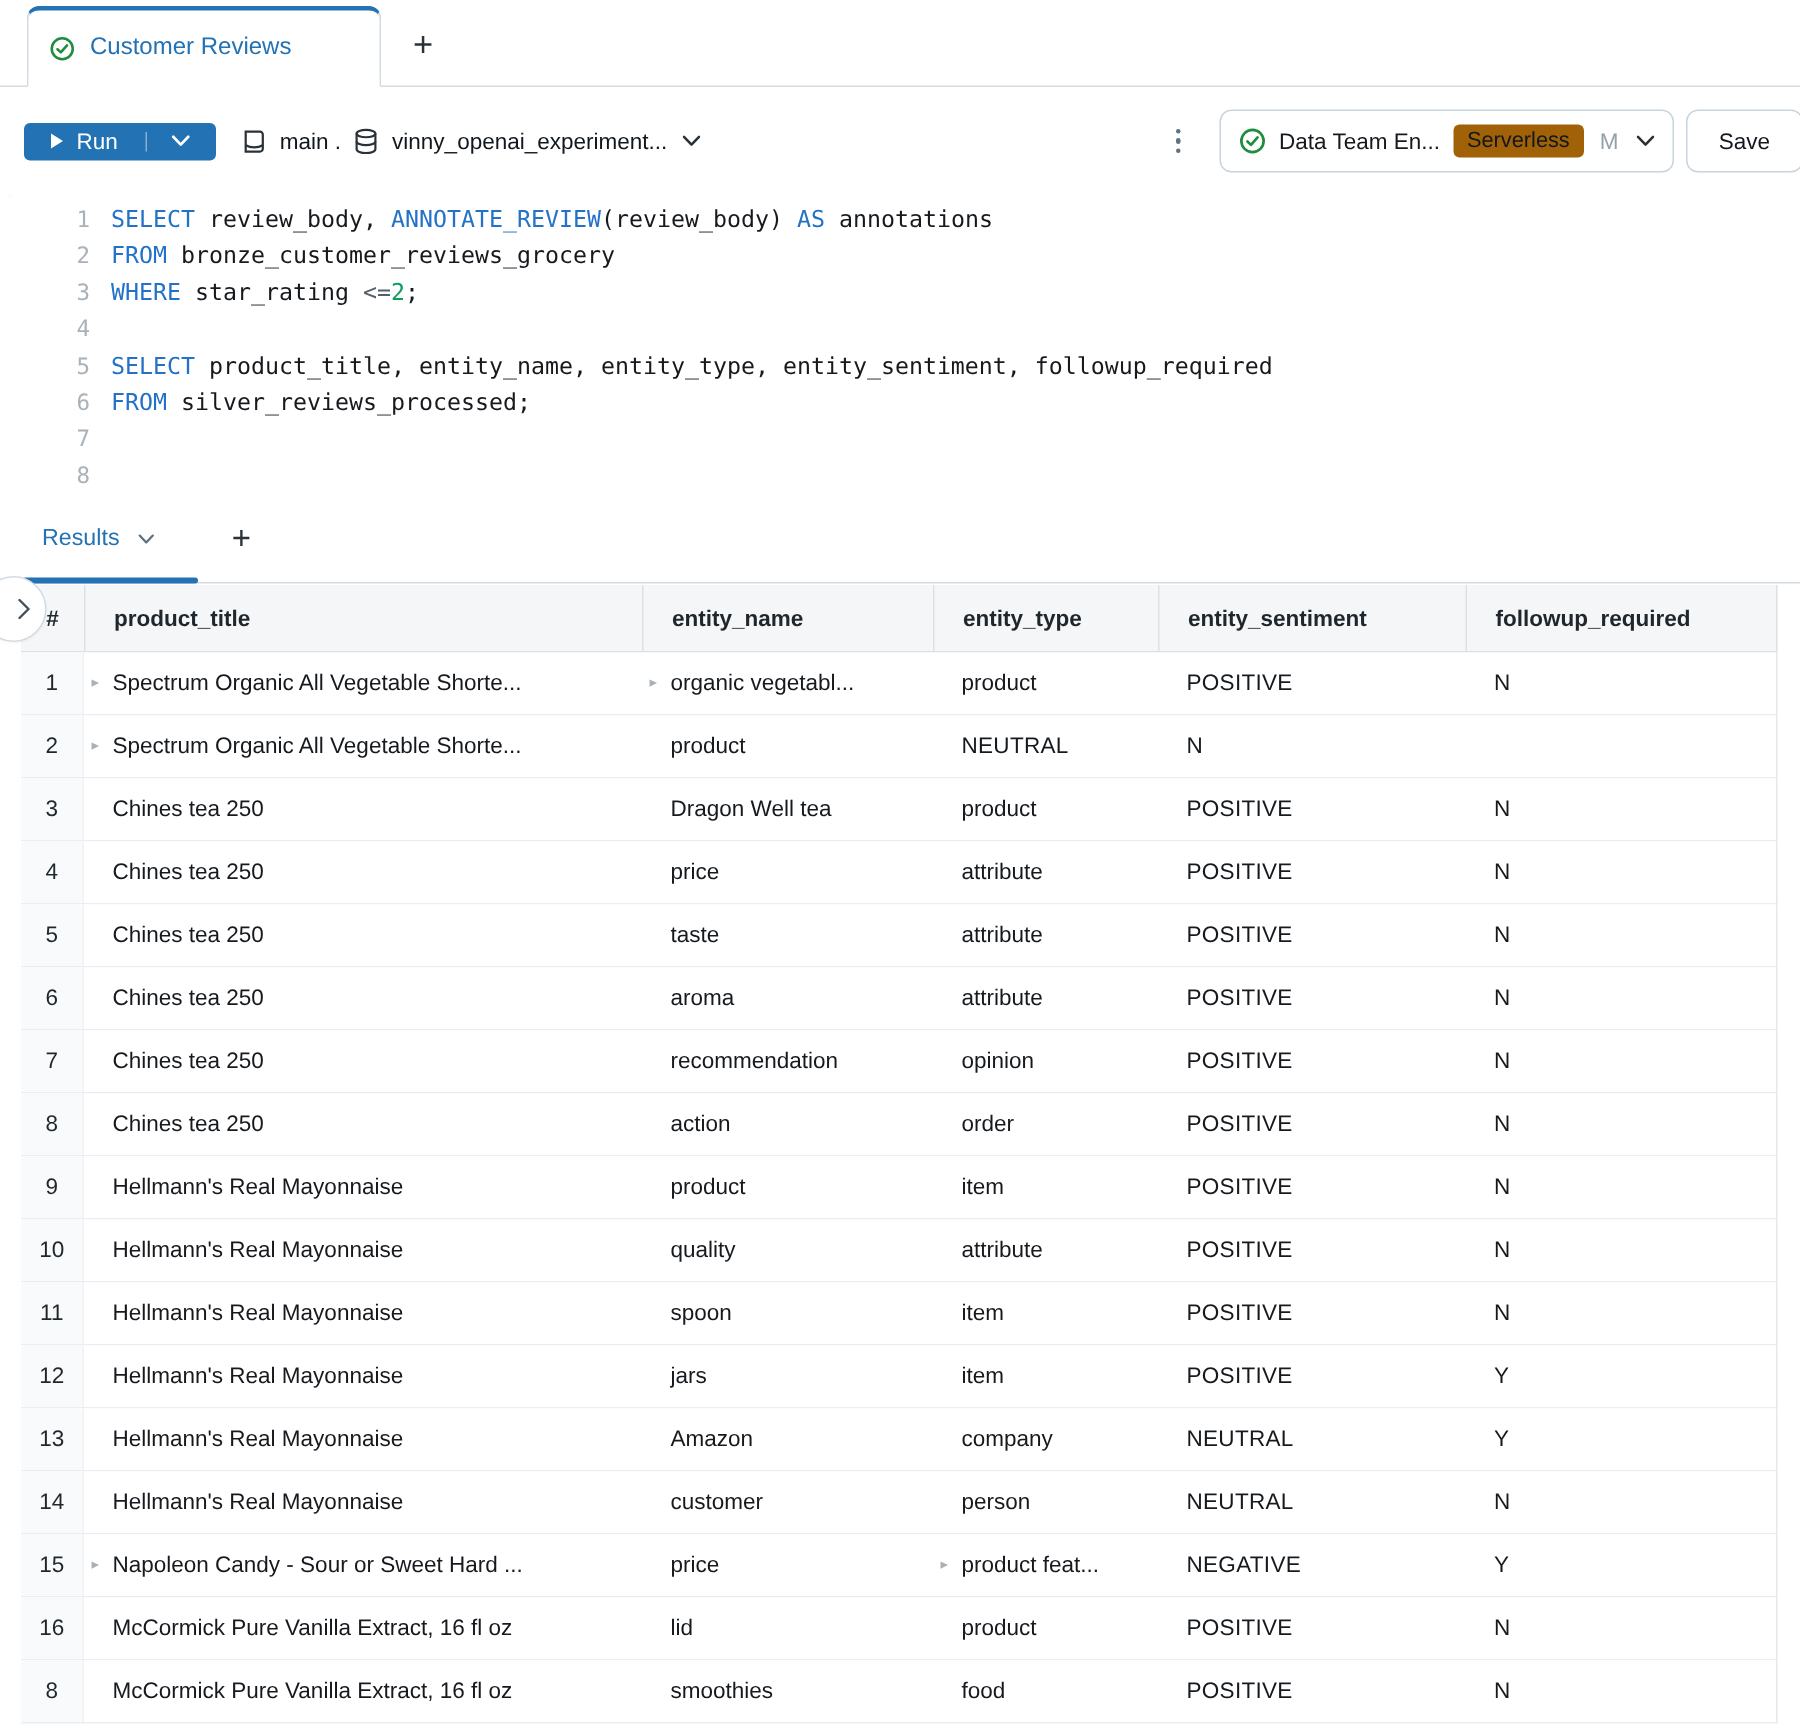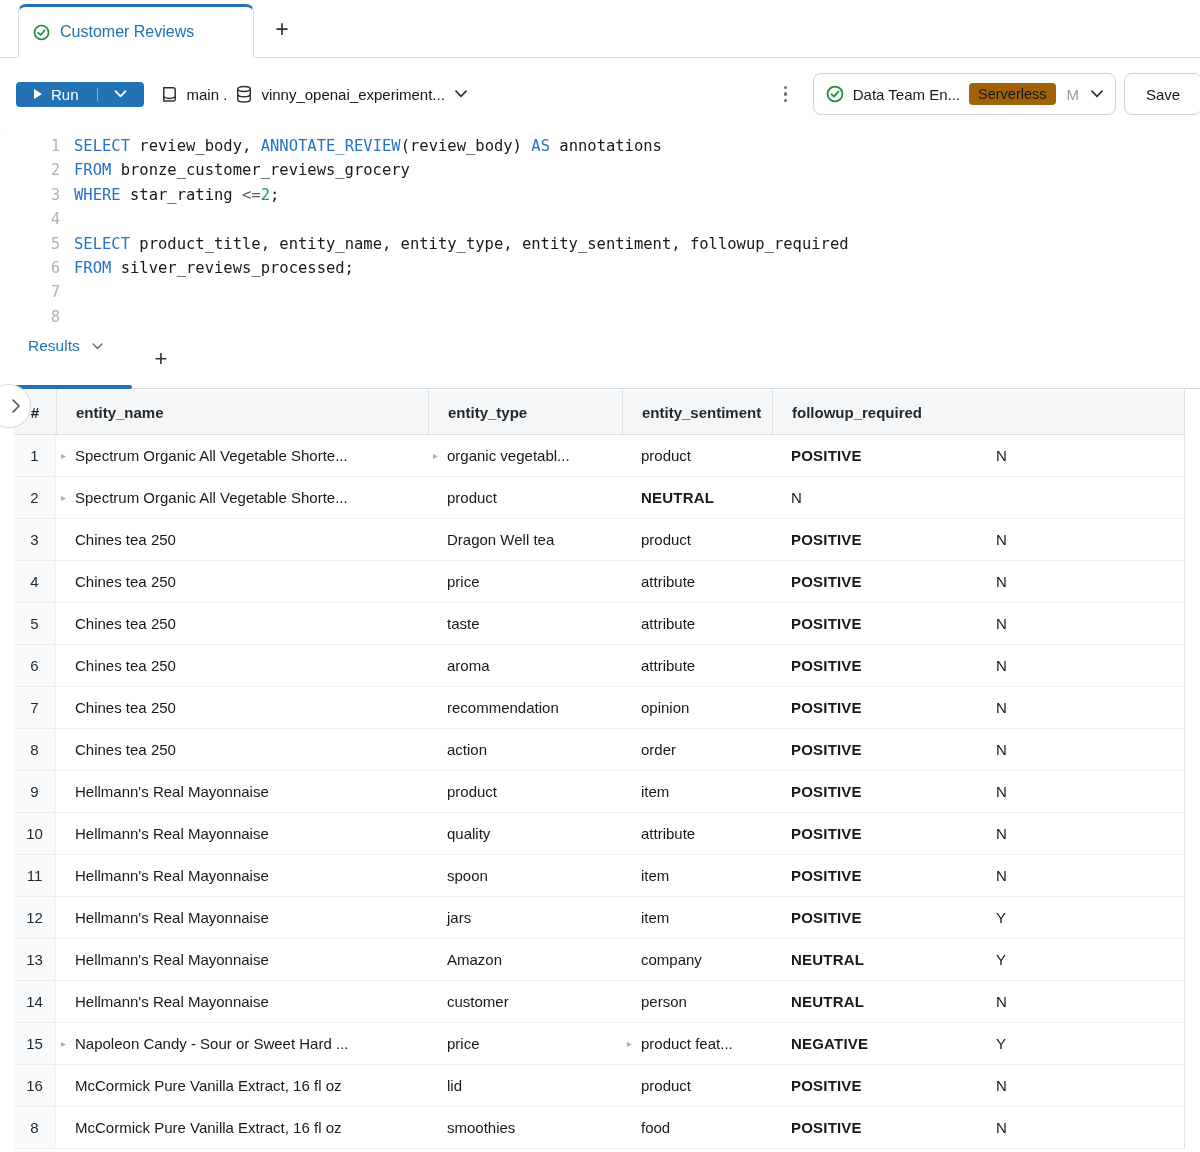--- a/index.html
+++ b/index.html
@@ -51,21 +51,21 @@
   .lnum { width:60px; text-align:right; color:#A9B1B9; flex:none; font-size:15px; }
   .lcode { padding-left:14px; }
   .tok-kw { color:#2472C8; }
   .tok-plain { color:#16191D; }
   .tok-op { color:#56606B; }
   .tok-num { color:#0CA05C; }
 
   
   .results-strip { position:absolute; top:332px; left:0; right:0; height:57px; background:#fff;
     border-bottom:1px solid #D3DBE2; }
-  .results-tab { position:absolute; left:28px; top:5px; display:flex; align-items:center; gap:12px; cursor:pointer; }
+  .results-tab { position:absolute; left:28px; top:18px; display:flex; align-items:center; gap:12px; cursor:pointer; }
   .results-label { color:#2272B4; font-size:15.5px; font-weight:500; }
   .results-underline { position:absolute; left:15px; bottom:-1px; width:117px; height:4px; background:#2272B4; border-radius:2px; }
   .results-add { position:absolute; left:146px; top:11px; width:30px; height:32px; display:flex;
     align-items:center; justify-content:center; font-size:22px; font-weight:300; color:#2A3238; cursor:pointer; }
   .expand-results {
     position:absolute; top:384px; left:-13px; width:44px; height:44px; border-radius:50%;
     background:#fff; border:1px solid #D3DBE2; z-index:6; display:flex; align-items:center;
     justify-content:center; padding-left:14px; cursor:pointer; box-shadow:0 1px 2px rgba(0,0,0,.04);
   }
 
@@ -74,21 +74,21 @@
   .grid-row { display:grid; grid-template-columns:42px 372px 194px 150px 205px 208px; }
   .thead { height:45px; background:#F4F6F7; border-bottom:1px solid #DCE1E6; border-right:1px solid #DCE1E6; }
   .th { display:flex; align-items:center; padding-left:19px; font-weight:600; font-size:15px; color:#1F272D; cursor:pointer; }
   .th + .th { border-left:1px solid #DCE1E6; }
   .th.gutter { justify-content:center; padding-left:0; }
   .tr { height:42px; background:#fff; border-bottom:1px solid #EBEEF1; border-right:1px solid #E4E8EC; }
   .td { display:flex; align-items:center; padding-left:19px; position:relative; font-size:15px; color:#16191D;
     white-space:nowrap; overflow:hidden; cursor:default; }
   .td.gutter { justify-content:center; padding-left:0; background:#F8FAFB; border-right:1px solid #EFF2F4; color:#1F272D; }
   .expand-cell-icon { position:absolute; left:5px; top:50%; transform:translateY(-50%); color:#A8B0B8; font-size:10px; line-height:1; cursor:pointer; }
-  .sent { letter-spacing:.2px;font-weight:bold; }
+  .sent { letter-spacing:.2px; }
 </style>
 </head>
 <body>
 
 <div class="left-edge"></div>
 
 <div class="tabbar">
   <div class="tabbar-border"></div>
   <div class="tab-active">
     <span style="display:flex">
@@ -199,20 +199,21 @@
   <span style="display:flex">
     <svg width="8" height="14" viewBox="0 0 8 14">
         <path d="M1 1 L7 7 L1 13" fill="none" stroke="#44515C" stroke-width="1.6" stroke-linecap="round" stroke-linejoin="round"></path>
       </svg>
   </span>
 </div>
 
 <div class="table" id="results-table">
     <div class="grid-row thead">
       <div class="th gutter">#</div>
+      <div class="th">product_title</div>
       <div class="th">entity_name</div>
       <div class="th">entity_type</div>
       <div class="th">entity_sentiment</div>
       <div class="th">followup_required</div>
     </div>
     <div class="grid-row tr">
       <div class="td gutter">
         <span>1</span>
       </div>
       <div class="td">

